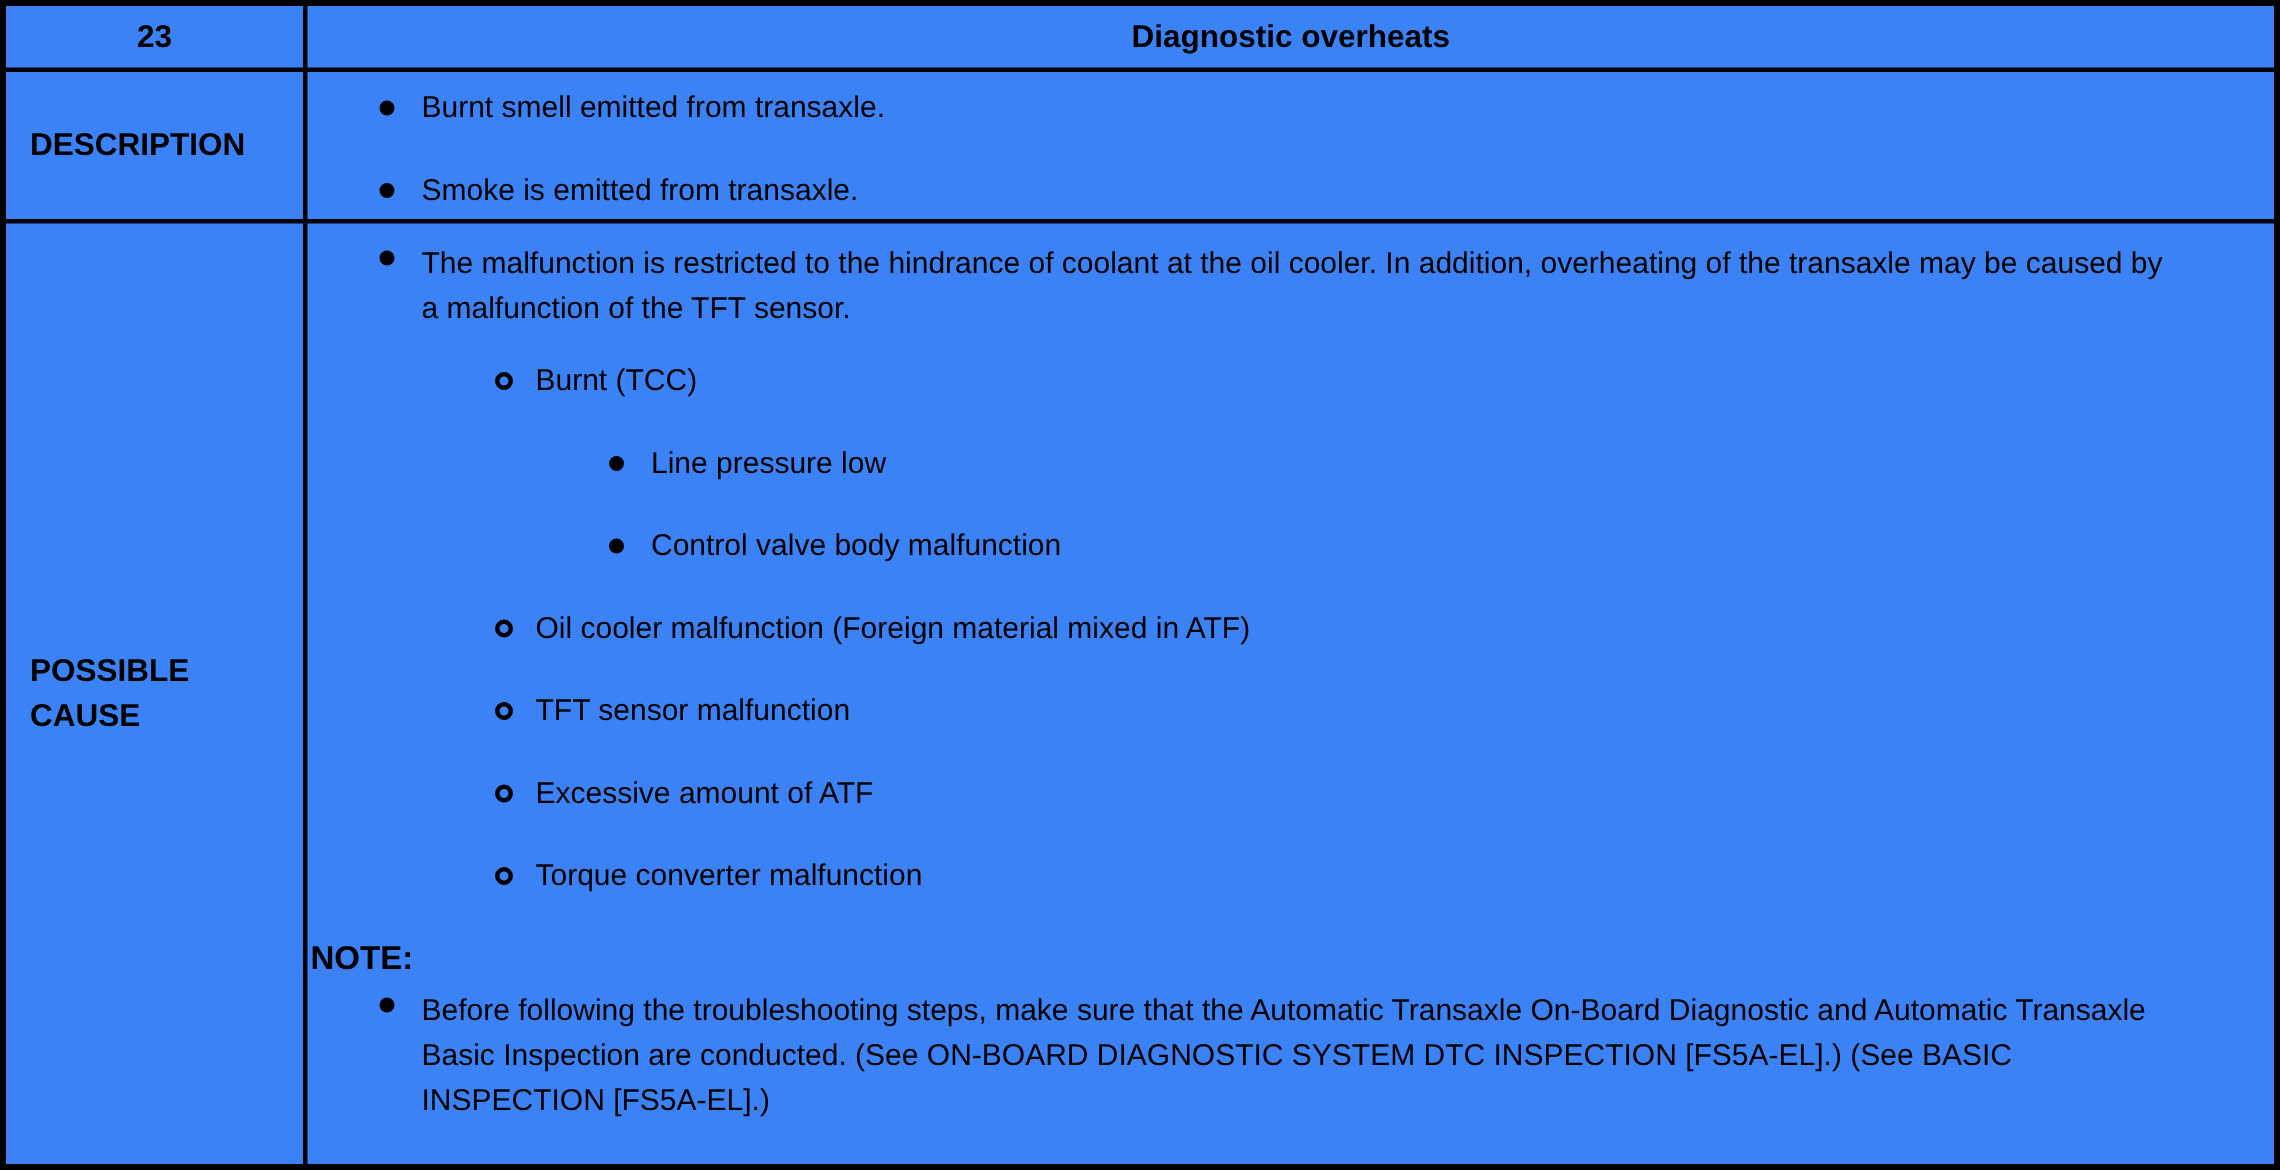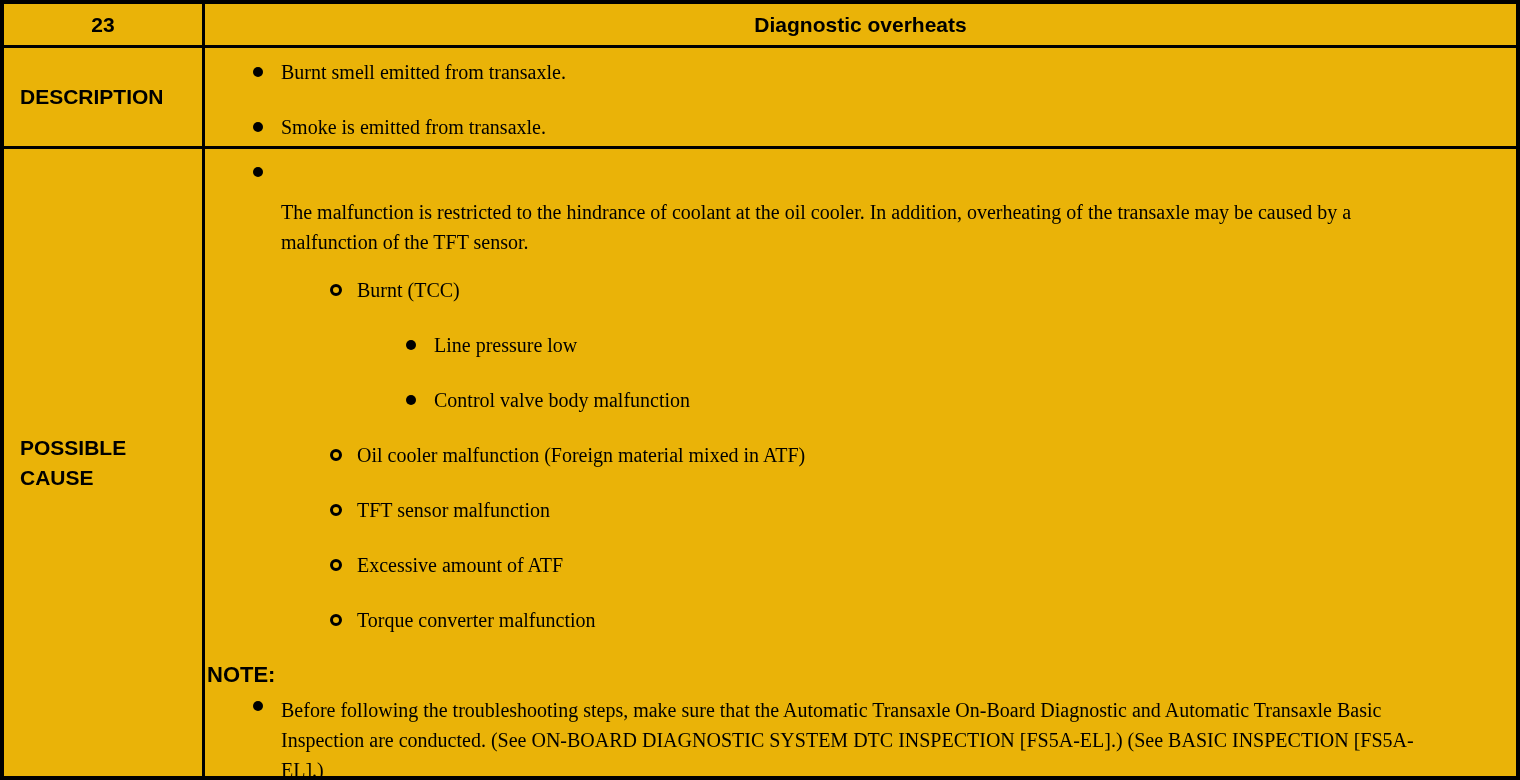--- a/index.html
+++ b/index.html
@@ -8,21 +8,21 @@
     font-family: "Liberation Sans", sans-serif;
     color: #000000;
     width: 1520px;
     height: 780px;
     overflow: hidden;
   }
   .doc {
     width: 1520px;
     height: 780px;
     border: 4px solid #000000;
-    background: #eab308;
+    background: #3b82f6;
     display: grid;
     grid-template-columns: 201px 1fr;
     grid-template-rows: 44px 101px 1fr;
   }
   .cell { overflow: hidden; }
   .col-label { border-right: 3px solid #000000; }
   .r1 { border-bottom: 3px solid #000000; }
   .r2 { border-bottom: 3px solid #000000; }
 
   .header-num {
@@ -36,21 +36,21 @@
   .row-label {
     display: flex; align-items: center;
     padding-left: 16px;
     font-weight: bold; font-size: 21px; line-height: 30px;
   }
   .cause-row-label span { max-width: 140px; display: inline-block; }
 
   .desc-content { padding-top: 13px; }
   .cause-content { padding-top: 12px; }
 
-  .li { display: flex; align-items: flex-start; font-family: Liberation Serif, serif; }
+  .li { display: flex; align-items: flex-start; }
   .li .txt { font-size: 20px; line-height: 22px; }
   .li.para .txt { line-height: 30px; }
 
   .bullet {
     flex: 0 0 auto;
     width: 10px; height: 10px;
     border-radius: 50%;
     background: #000000;
     margin-top: 6px;
     margin-right: 18px;
@@ -63,21 +63,21 @@
     margin-right: 15px;
   }
   .l1 { margin-left: 48px; }
   .l2 { margin-left: 125px; }
   .l3 { margin-left: 201px; }
 
   .desc-content .li { margin-bottom: 33px; }
 
   .cause-content .intro-item { margin-bottom: 22px; }
   .cause-content .cause-item { margin-bottom: 33px; }
-  .intro-text { max-width: 1165px; margin-top: 36px; }
+  .intro-text { max-width: 1165px; }
   .note-label {
     font-weight: bold; font-size: 22px; line-height: 22px;
     padding-left: 2px;
     margin-bottom: 9px;
   }
   .note-item .txt { max-width: 1150px; }
 </style>
 </head>
 <body>
 

